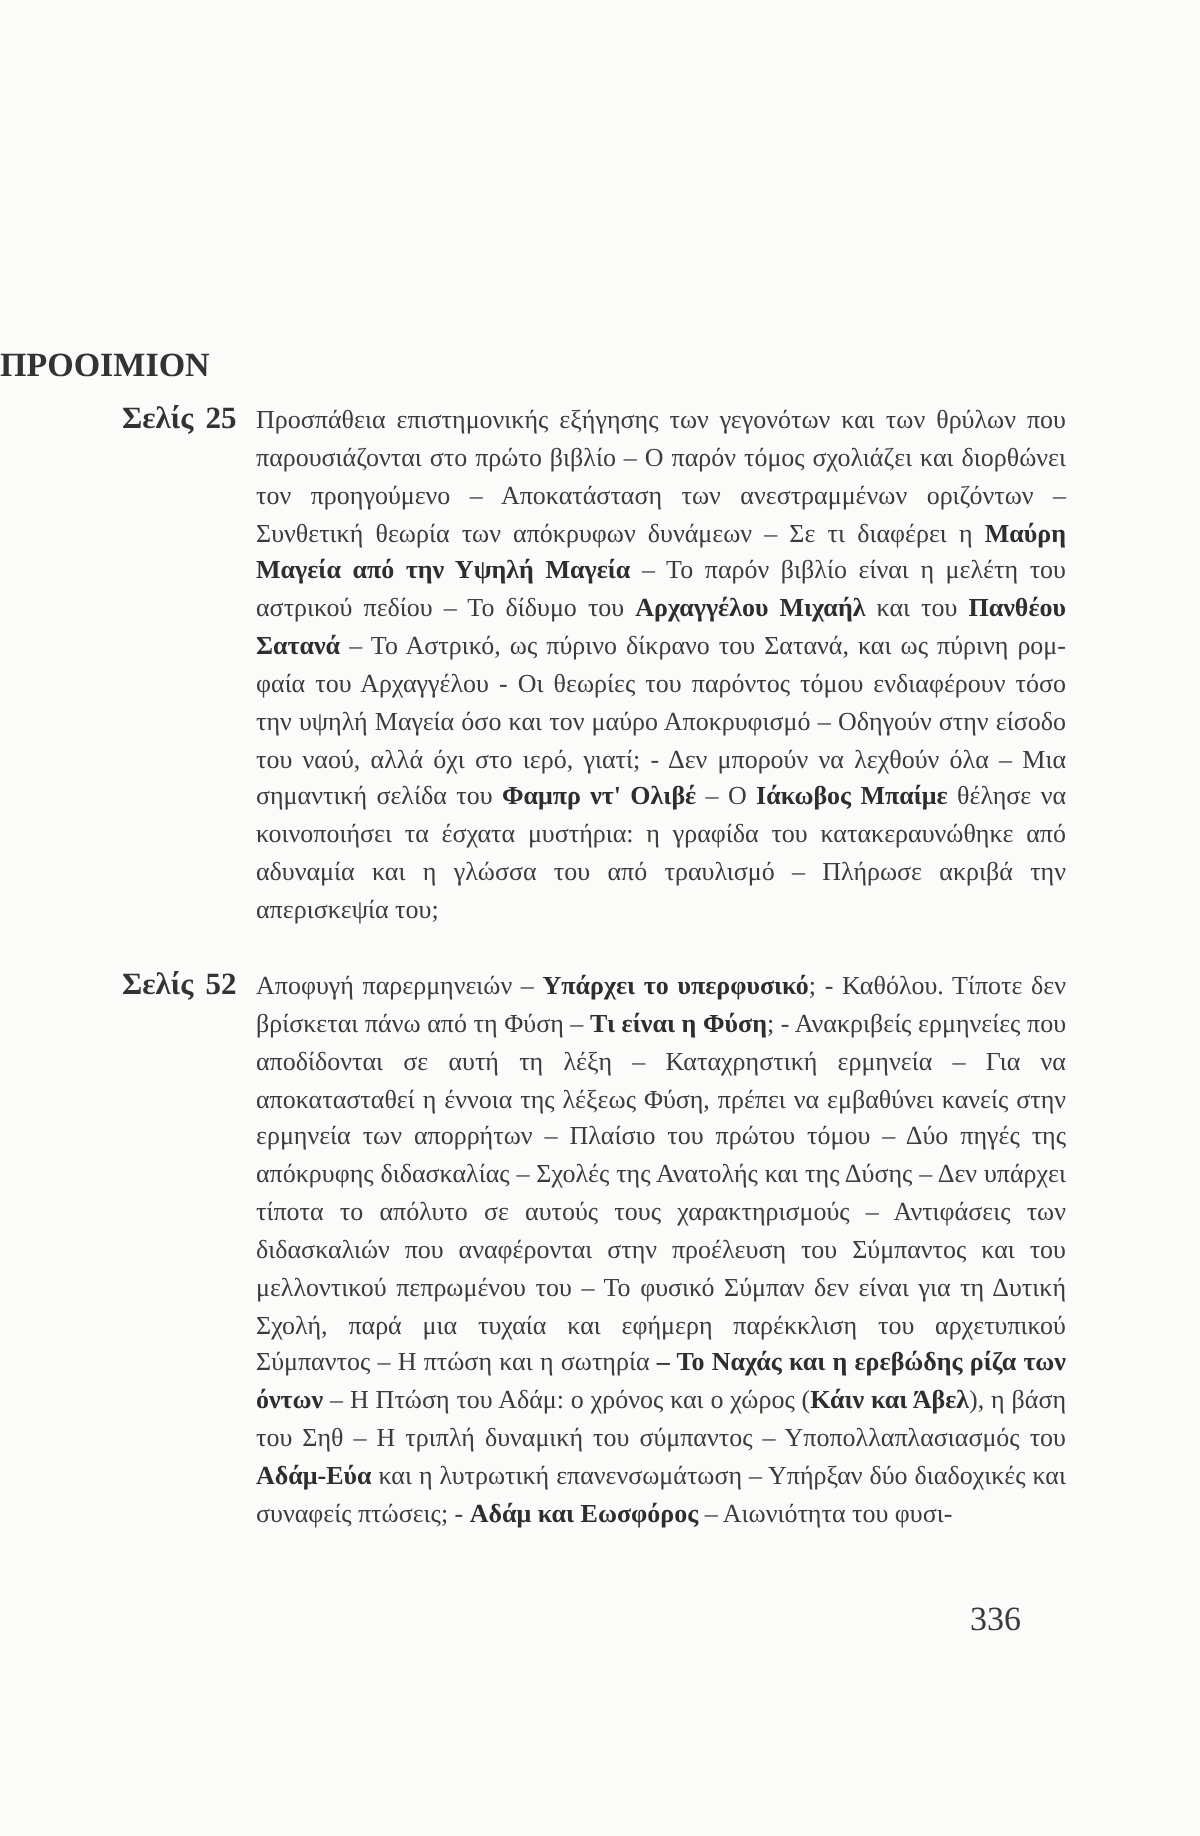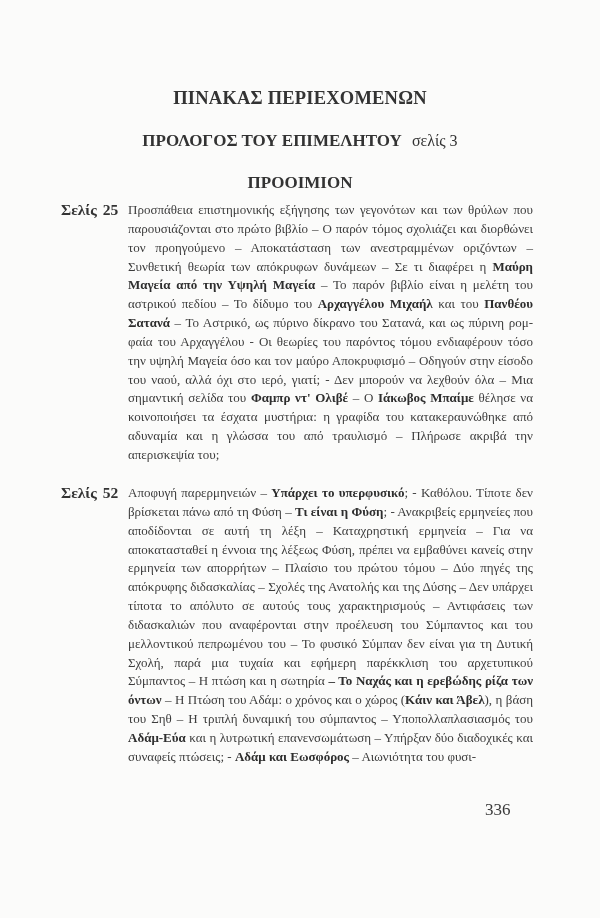--- a/index.html
+++ b/index.html
@@ -17,21 +17,21 @@
       color: #333;
     }
     .prologue {
       position: absolute; top: 131px; left: 0; width: 600px;
       text-align: center; font-size: 17px; color: #333;
     }
     .prologue .pl-title { font-weight: bold; }
     .prologue .pl-page { font-weight: normal; font-size: 16px; margin-left: 10px; }
     .section-title {
       position: absolute; top: 173px; left: 0; width: 600px;
-      text-align: center; font-weight: bold; font-size: 17px; color: #333;
+      text-align: left; font-weight: bold; font-size: 17px; color: #333;
     }
     .entry { position: absolute; left: 0; width: 600px; }
     .entry .label {
       position: absolute; left: 61px; top: 0;
       font-weight: bold; font-size: 15.5px; color: #333;
     }
     .entry .label .num { margin-left: 6px; }
     .entry .body {
       position: absolute; left: 128px; width: 405px; top: 0;
       font-size: 13px; line-height: 18.85px;
@@ -43,25 +43,21 @@
     .entry2 { top: 484px; }
     .page-number {
       position: absolute; top: 800px; left: 485px;
       font-size: 17px; color: #3a3a3a;
     }
   </style>
 </head>
 <body>
 
 <div class="page">
-  <div class="title">ΠΙΝΑΚΑΣ ΠΕΡΙΕΧΟΜΕΝΩΝ</div>
 
-  <div class="prologue">
-    <span class="pl-title">ΠΡΟΛΟΓΟΣ ΤΟΥ ΕΠΙΜΕΛΗΤΟΥ</span><span class="pl-page">σελίς 3</span>
-  </div>
 
   <div class="section-title">ΠΡΟΟΙΜΙΟΝ</div>
 
   <div class="entry entry1">
     <div class="label">
       <span>Σελίς</span><span class="num">25</span>
     </div>
     <div class="body"><span>Προσπάθεια επιστημονικής εξήγησης των γεγονότων και των θρύλων που παρουσιάζονται στο πρώτο βιβλίο – Ο παρόν τόμος σχολιάζει και διορθώνει τον προηγούμενο – Αποκατάσταση των ανεστραμμένων οριζόντων – Συνθετική θεωρία των απόκρυφων δυνάμεων – Σε τι διαφέρει η </span><b>Μαύρη Μαγεία από την Υψηλή Μαγεία</b><span> – Το παρόν βιβλίο είναι η μελέτη του αστρικού πεδίου – Το δίδυμο του </span><b>Αρχαγγέλου Μιχαήλ</b><span> και του </span><b>Πανθέου Σατανά</b><span> – Το Αστρικό, ως πύρινο δίκρανο του Σατανά, και ως πύρινη ρομ­φαία του Αρχαγγέλου - Οι θεωρίες του παρόντος τόμου ενδιαφέ­ρουν τόσο την υψηλή Μαγεία όσο και τον μαύρο Αποκρυφισμό – Οδηγούν στην είσοδο του ναού, αλλά όχι στο ιερό, γιατί; - Δεν μπορούν να λεχθούν όλα – Μια σημαντική σελίδα του </span><b>Φαμπρ ντ' Ολιβέ</b><span> – Ο </span><b>Ιάκωβος Μπαίμε</b><span> θέλησε να κοινοποιήσει τα έσχατα μυστήρια: η γραφίδα του κατακεραυνώθηκε από αδυναμία και η γλώσσα του από τραυλισμό – Πλήρωσε ακριβά την απερισκεψία του;</span></div>
   </div>
 

